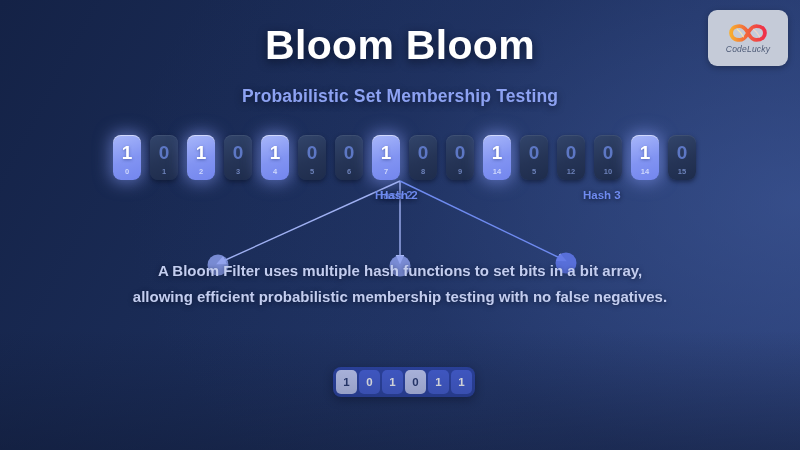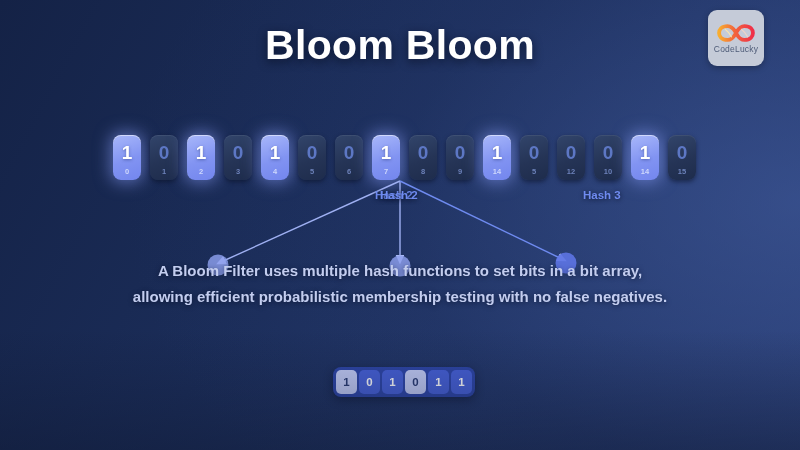--- a/index.html
+++ b/index.html
@@ -29,30 +29,31 @@
     height: 120px;
     background: linear-gradient(to bottom, rgba(12,20,42,0) 0%, rgba(14,23,48,0.45) 100%);
     pointer-events: none;
   }
 
   
   .logo-card {
     position: absolute;
     top: 10px;
     left: 708px;
-    width: 56px;
+    width: 80px;
     height: 56px;
     border-radius: 9px;
     background: #c5cbd8;
     box-shadow: 0 2px 6px rgba(0,0,0,0.28);
     display: flex;
     flex-direction: column;
     align-items: center;
     justify-content: center;
     gap: 1px;
+    font-style: italic;
   }
   .logo-mark {
     width: 38px;
     height: 20px;
     display: block;
   }
   .logo-text {
     font-size: 8.5px;
     color: #4f5c78;
     letter-spacing: 0.2px;
@@ -204,20 +205,21 @@
         </linearGradient>
       </defs>
       <path d="M13 4 C5 4 2 9 2 13 C2 17 5 22 13 22 C20 22 22 16 24 13 C26 10 28 4 35 4 C43 4 46 9 46 13 C46 17 43 22 35 22 C28 22 26 16 24 13 C22 10 20 4 13 4 Z" fill="none" stroke="url(#infGrad)" stroke-width="5" stroke-linecap="round"></path>
       <path d="M10 8 C14 11 16 14 18 18" fill="none" stroke="#ffe8a8" stroke-width="1.6" stroke-linecap="round" opacity="0.85"></path>
       <path d="M31 8 C35 11 37 14 39 18" fill="none" stroke="#ffd9c0" stroke-width="1.6" stroke-linecap="round" opacity="0.7"></path>
     </svg>
     <div class="logo-text">CodeLucky</div>
   </div>
 
   <div class="title">Bloom Bloom</div>
+  <div class="subtitle">Probabilistic Set Membership Testing</div>
 
   <div id="bit-array">
       <div class="bit on">
         <div class="bit-val">1</div>
         <div class="bit-idx">0</div>
       </div>
       <div class="bit off">
         <div class="bit-val">0</div>
         <div class="bit-idx">1</div>
       </div>

